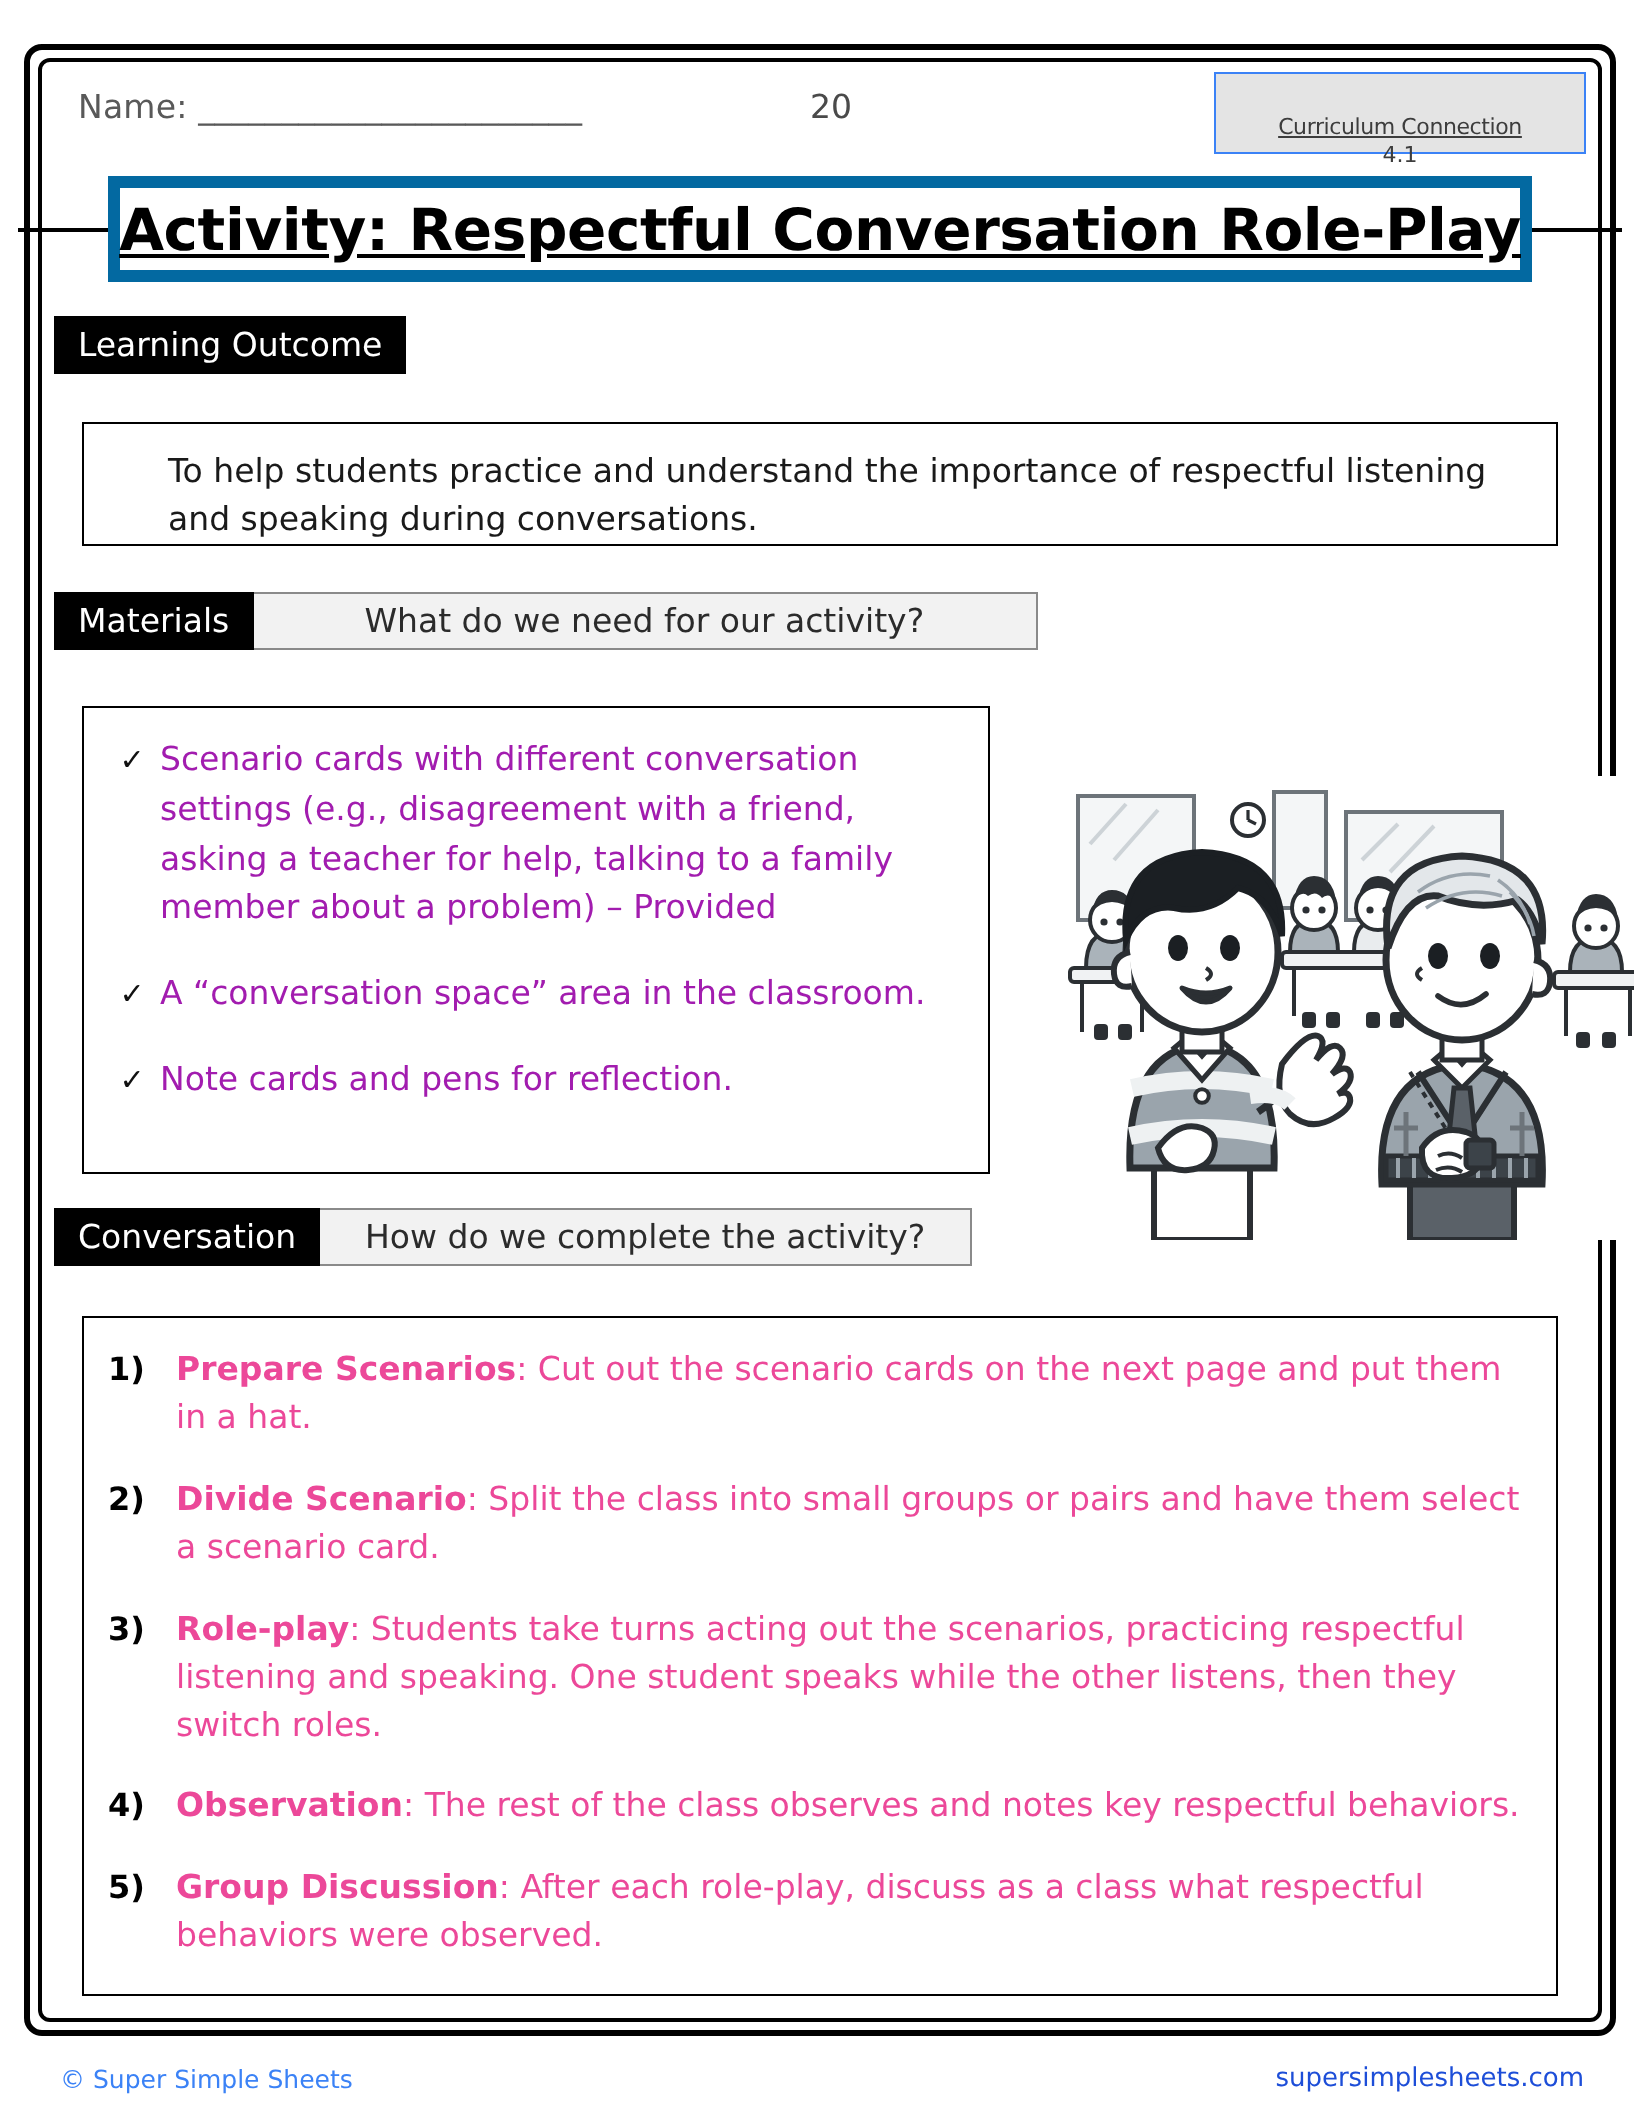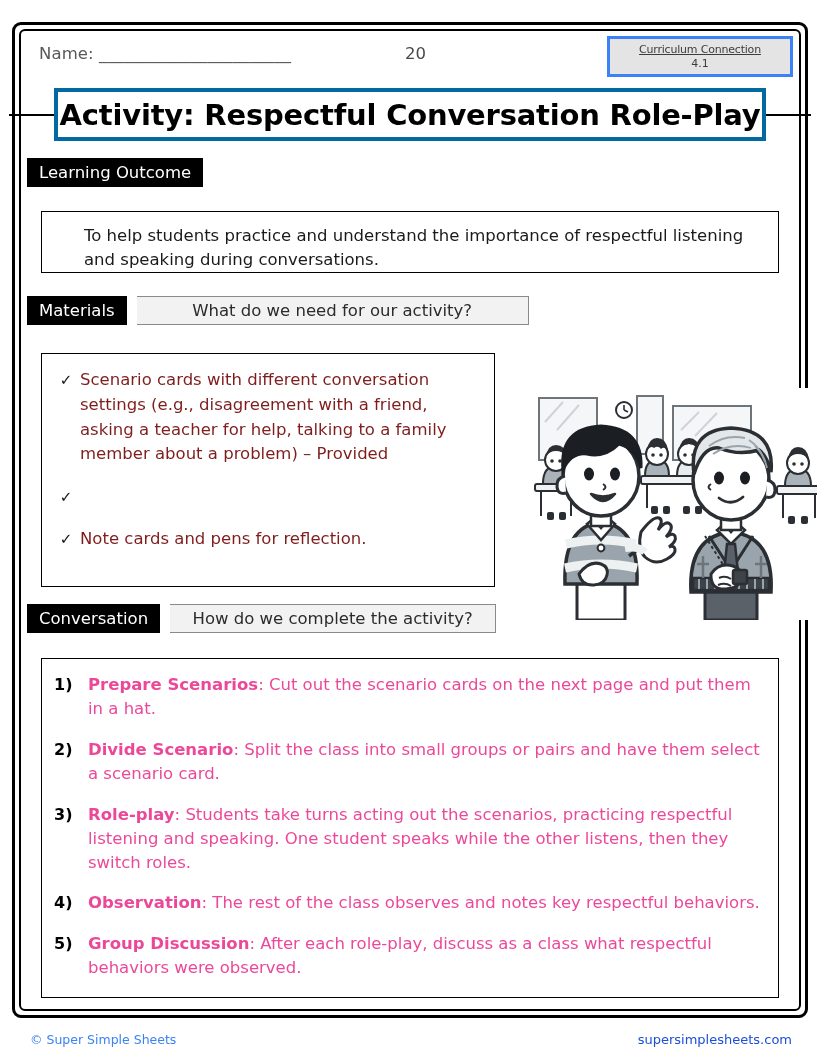--- a/index.html
+++ b/index.html
@@ -70,24 +70,24 @@
     font-size: 16.5px;
     color: #4a4a4a;
   }
   .curriculum-box {
     position: absolute;
     right: 0px;
     top: 0px;
     width: 186px;
     height: 41px;
     background: #e4e4e4;
-    border: 3px solid #3b82f6;
+    border: 1px solid #3b82f6;
     box-sizing: border-box;
     text-align: center;
-    padding-top: 4px;
+    padding-top: 20px;
   }
   .curriculum-title {
     font-size: 11px;
     color: #3d3d3d;
     text-decoration: underline;
     line-height: 1.25;
     letter-spacing: -0.2px;
   }
   .curriculum-code {
     font-size: 11px;
@@ -110,42 +110,42 @@
     background: #000;
   }
   .title-rule.left  { left: 0px;  width: 62px; }
   .title-rule.right { right: 0px; width: 62px; }
   .title-box {
     position: absolute;
     left: 45px;
     top: 0;
     width: 712px;
     height: 53px;
-    border: 4px solid #0369a1;
+    border: 6px solid #0369a1;
     box-sizing: border-box;
     background: #fff;
     display: flex;
     align-items: center;
     justify-content: center;
+    text-decoration: underline;
   }
   .title-text {
     font-size: 29px;
     font-weight: bold;
     letter-spacing: -0.2px;
     color: #000;
     white-space: nowrap;
   }
 
   
   .sec-head {
     position: absolute;
     height: 29px;
     display: flex;
     align-items: stretch;
-    gap: 10px;
   }
   .sec-label {
     background: #000;
     color: #fff;
     font-size: 16.5px;
     display: flex;
     align-items: center;
     padding: 0 12px;
     white-space: nowrap;
   }
@@ -192,21 +192,21 @@
     width: 28px;
     flex: 0 0 28px;
     font-size: 15px;
     color: #111;
     text-align: center;
     line-height: 1.5;
     padding-top: 1px;
   }
   .mat-text {
     font-size: 16.5px;
-    color: #7f1d1d;
+    color: #a21caf;
     line-height: 1.5;
   }
 
   
   .ins-list {
     padding: 14px 16px 10px 12px;
   }
   .ins-item {
     display: flex;
     align-items: flex-start;
@@ -301,20 +301,21 @@
   <div class="box" style="left:14px; top:317px; width:454px; height:234px;">
     <div class="mat-list">
 
       <div class="mat-item">
         <div class="mat-check">✓</div>
         <div class="mat-text">Scenario cards with different conversation settings (e.g., disagreement with a friend, asking a teacher for help, talking to a family member about a problem) – Provided</div>
       </div>
 
       <div class="mat-item">
         <div class="mat-check">✓</div>
+        <div class="mat-text">A “conversation space” area in the classroom.</div>
       </div>
 
       <div class="mat-item">
         <div class="mat-check">✓</div>
         <div class="mat-text">Note cards and pens for reflection.</div>
       </div>
 
     </div>
   </div>
 

